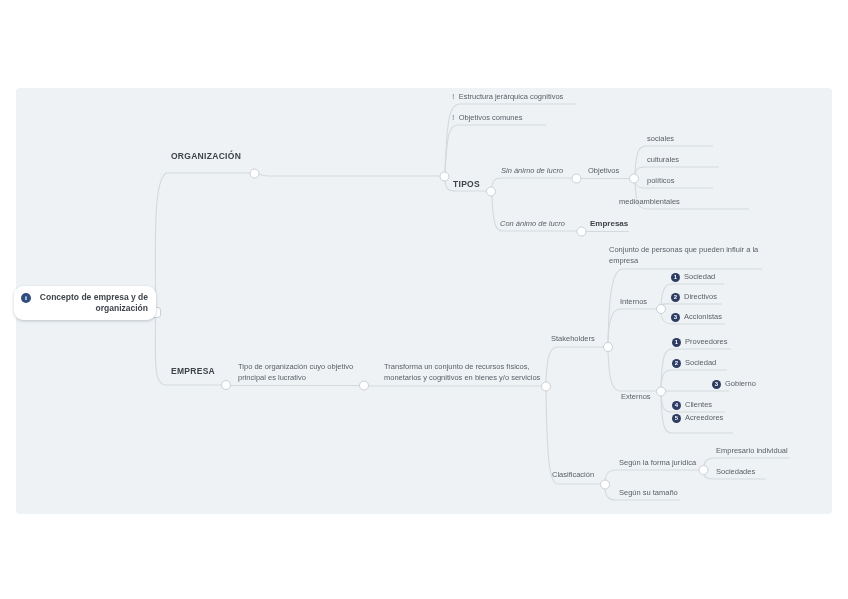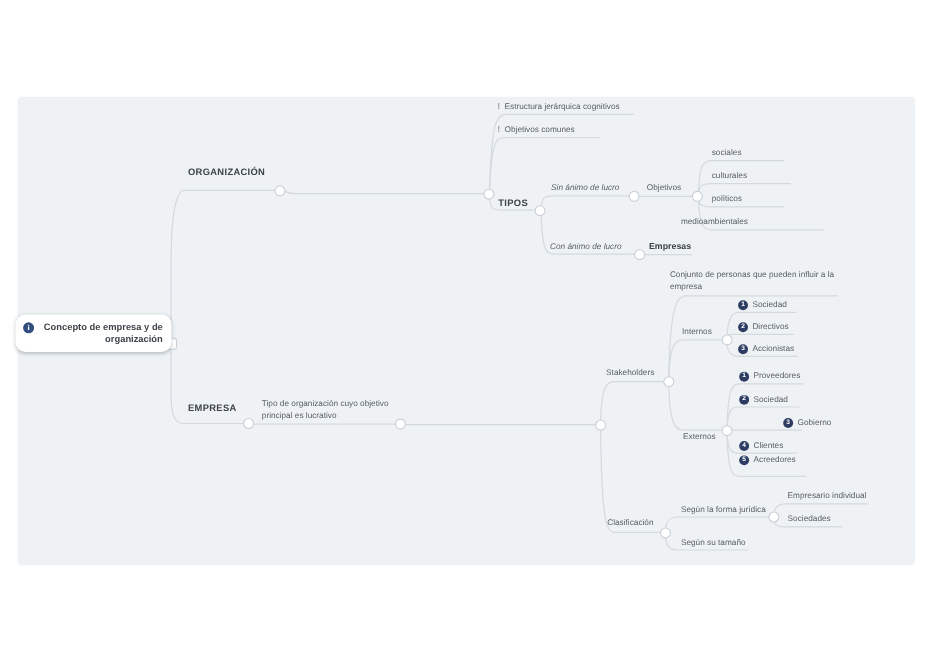--- a/index.html
+++ b/index.html
@@ -119,20 +119,21 @@
   <div class="node" style="left:647px;top:176px;">políticos</div>
   <div class="node" style="left:619px;top:197px;">medioambientales</div>
 
   <div class="node italic" style="left:500px;top:219px;">Con ánimo de lucro</div>
   <div class="node slabel" style="left:590px;top:219px;">Empresas</div>
 
   <div class="node blabel ctr" style="left:160px;top:366px;width:66px;">EMPRESA</div>
 
   <div class="node wrap" style="left:238px;top:362px;width:128px;">Tipo de organización cuyo objetivo principal es lucrativo</div>
 
+  <div class="node wrap" style="left:384px;top:362px;width:168px;">Transforma un conjunto de recursos físicos, monetarios y cognitivos en bienes y/o servicios</div>
 
   <div class="node" style="left:551px;top:334px;">Stakeholders</div>
 
   <div class="node wrap" style="left:609px;top:245px;width:158px;">Conjunto de personas que pueden influir a la empresa</div>
 
   <div class="node" style="left:620px;top:297px;">Internos</div>
 
   <div class="node row" style="left:671px;top:272px;">
     <span class="badge">1</span>
     <span>Sociedad</span>

